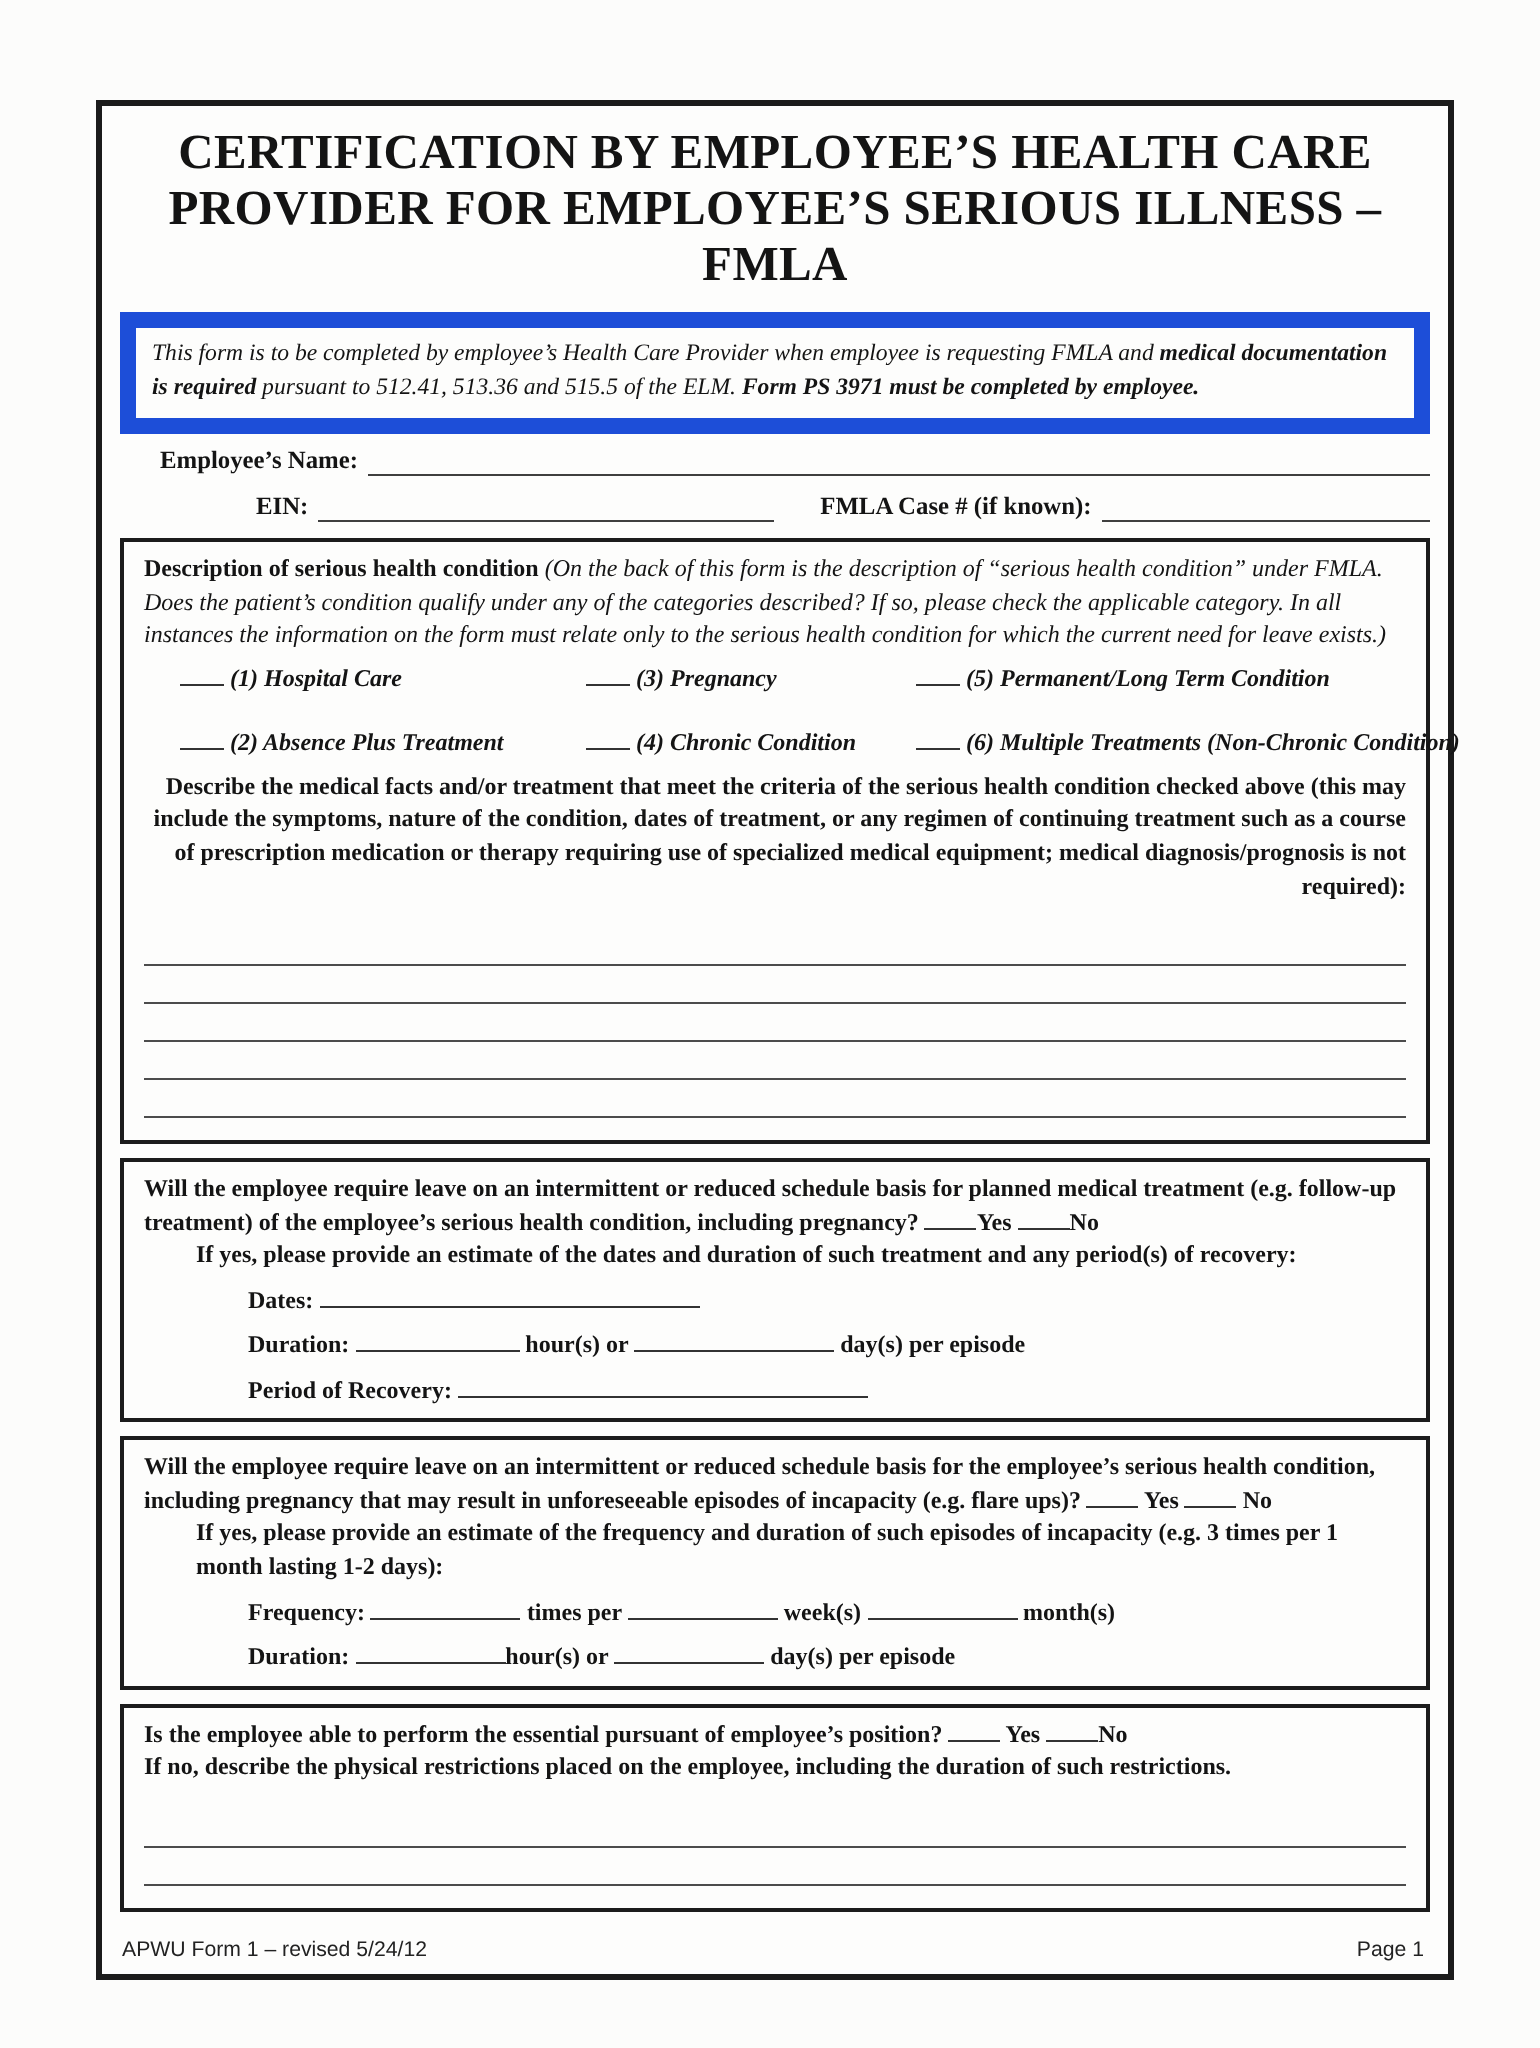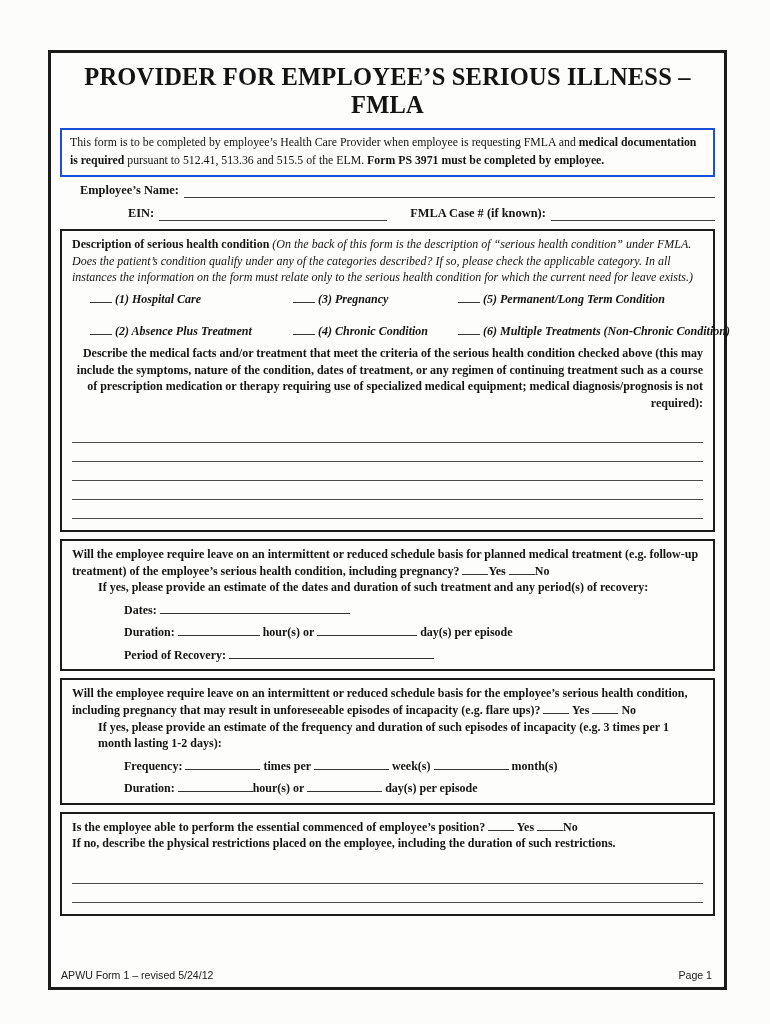--- a/index.html
+++ b/index.html
@@ -17,23 +17,24 @@
     box-sizing:border-box;
     padding:6px 9px 46px 9px;
     background:#fdfdfc;
   }
   .title{
     text-align:center;font-weight:bold;
     font-size:24.5px;line-height:1.14;
     margin:4px 0 9px 0;letter-spacing:.2px;
   }
   .notice{
-    border:2px solid #1d4ed8;
+    border:8px solid #1d4ed8;
     padding:4px 8px 6px 8px;
     font-size:11.8px;line-height:1.5;
+    font-style:italic;
     margin-bottom:6px;
   }
   .notice .nb{font-weight:bold;}
   .row{display:flex;align-items:flex-end;gap:5px;font-size:12.4px;}
   .lbl{font-weight:bold;white-space:nowrap;}
   .line{border-bottom:1px solid #3f3f3f;height:13px;flex:1;}
   .lfix{flex:none;}
   .emp{margin:6px 0 2px 0;}
   .emp .row{margin-bottom:8px;margin-left:20px;}
   .ein-ind{margin-left:48px;}
@@ -78,20 +79,21 @@
     font-family:Liberation Sans, sans-serif;
     font-size:10.6px;color:#222;
   }
 </style>
 </head>
 <body>
 
 <div class="sheet">
 
   <div class="title">
+    <div>CERTIFICATION BY EMPLOYEE’S HEALTH CARE</div>
     <div>PROVIDER FOR EMPLOYEE’S SERIOUS ILLNESS – FMLA</div>
   </div>
 
   <div class="notice"><span>This form is to be completed by employee’s Health Care Provider when employee is requesting FMLA and </span><span class="nb">medical documentation is required</span><span> pursuant to 512.41, 513.36 and 515.5 of the ELM. </span><span class="nb">Form PS 3971 must be completed by employee.</span></div>
 
   <div class="emp">
     <div class="row">
       <span class="lbl">Employee’s Name:</span>
       <span class="line"></span>
     </div>
@@ -158,21 +160,21 @@
     </div>
     <div class="sub">
       <span>Duration:</span>
       <span class="blank w75"></span><span>hour(s) or</span>
       <span class="blank w75"></span>
       <span>day(s) per episode</span>
     </div>
   </div>
 
   <div class="boxed">
-    <p class="q"><span>Is the employee able to perform the essential commenced of employee’s position?</span> <span class="blank b26"></span> <span>Yes</span> <span class="blank b26"></span><span>No</span></p>
+    <p class="q"><span>Is the employee able to perform the essential pursuant of employee’s position?</span> <span class="blank b26"></span> <span>Yes</span> <span class="blank b26"></span><span>No</span></p>
     <p class="q">If no, describe the physical restrictions placed on the employee, including the duration of such restrictions.</p>
     <div class="rules">
       <div class="rule first"></div>
       <div class="rule"></div>
     </div>
   </div>
 
   <div class="pagefoot">
     <span>APWU Form 1 – revised 5/24/12</span>
     <span>Page 1</span>

